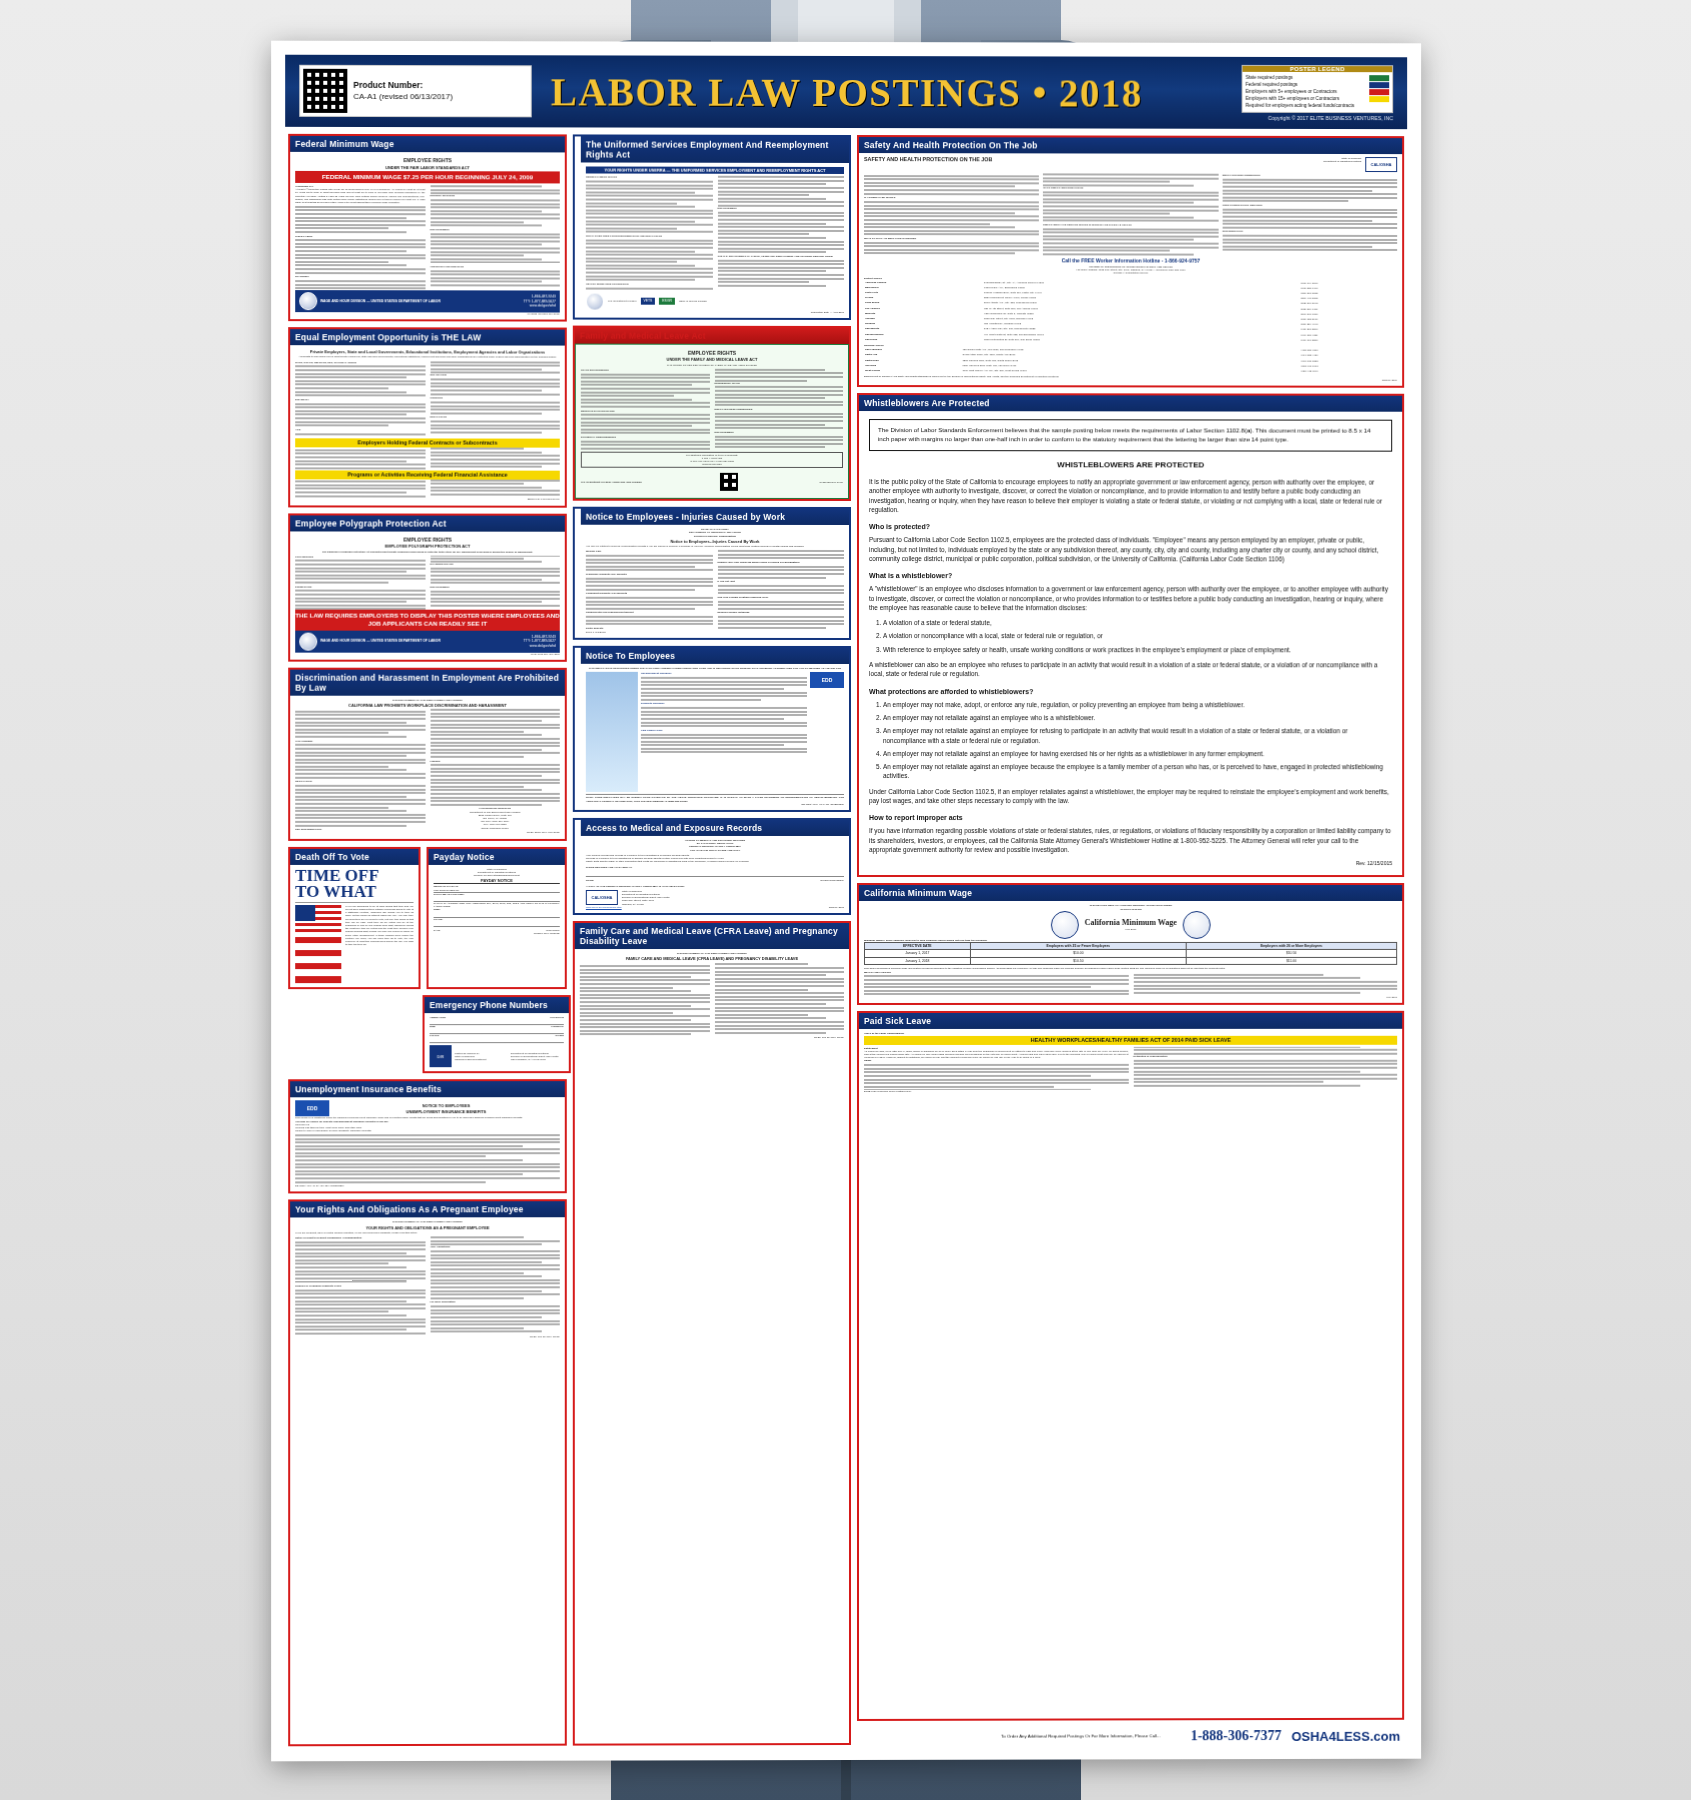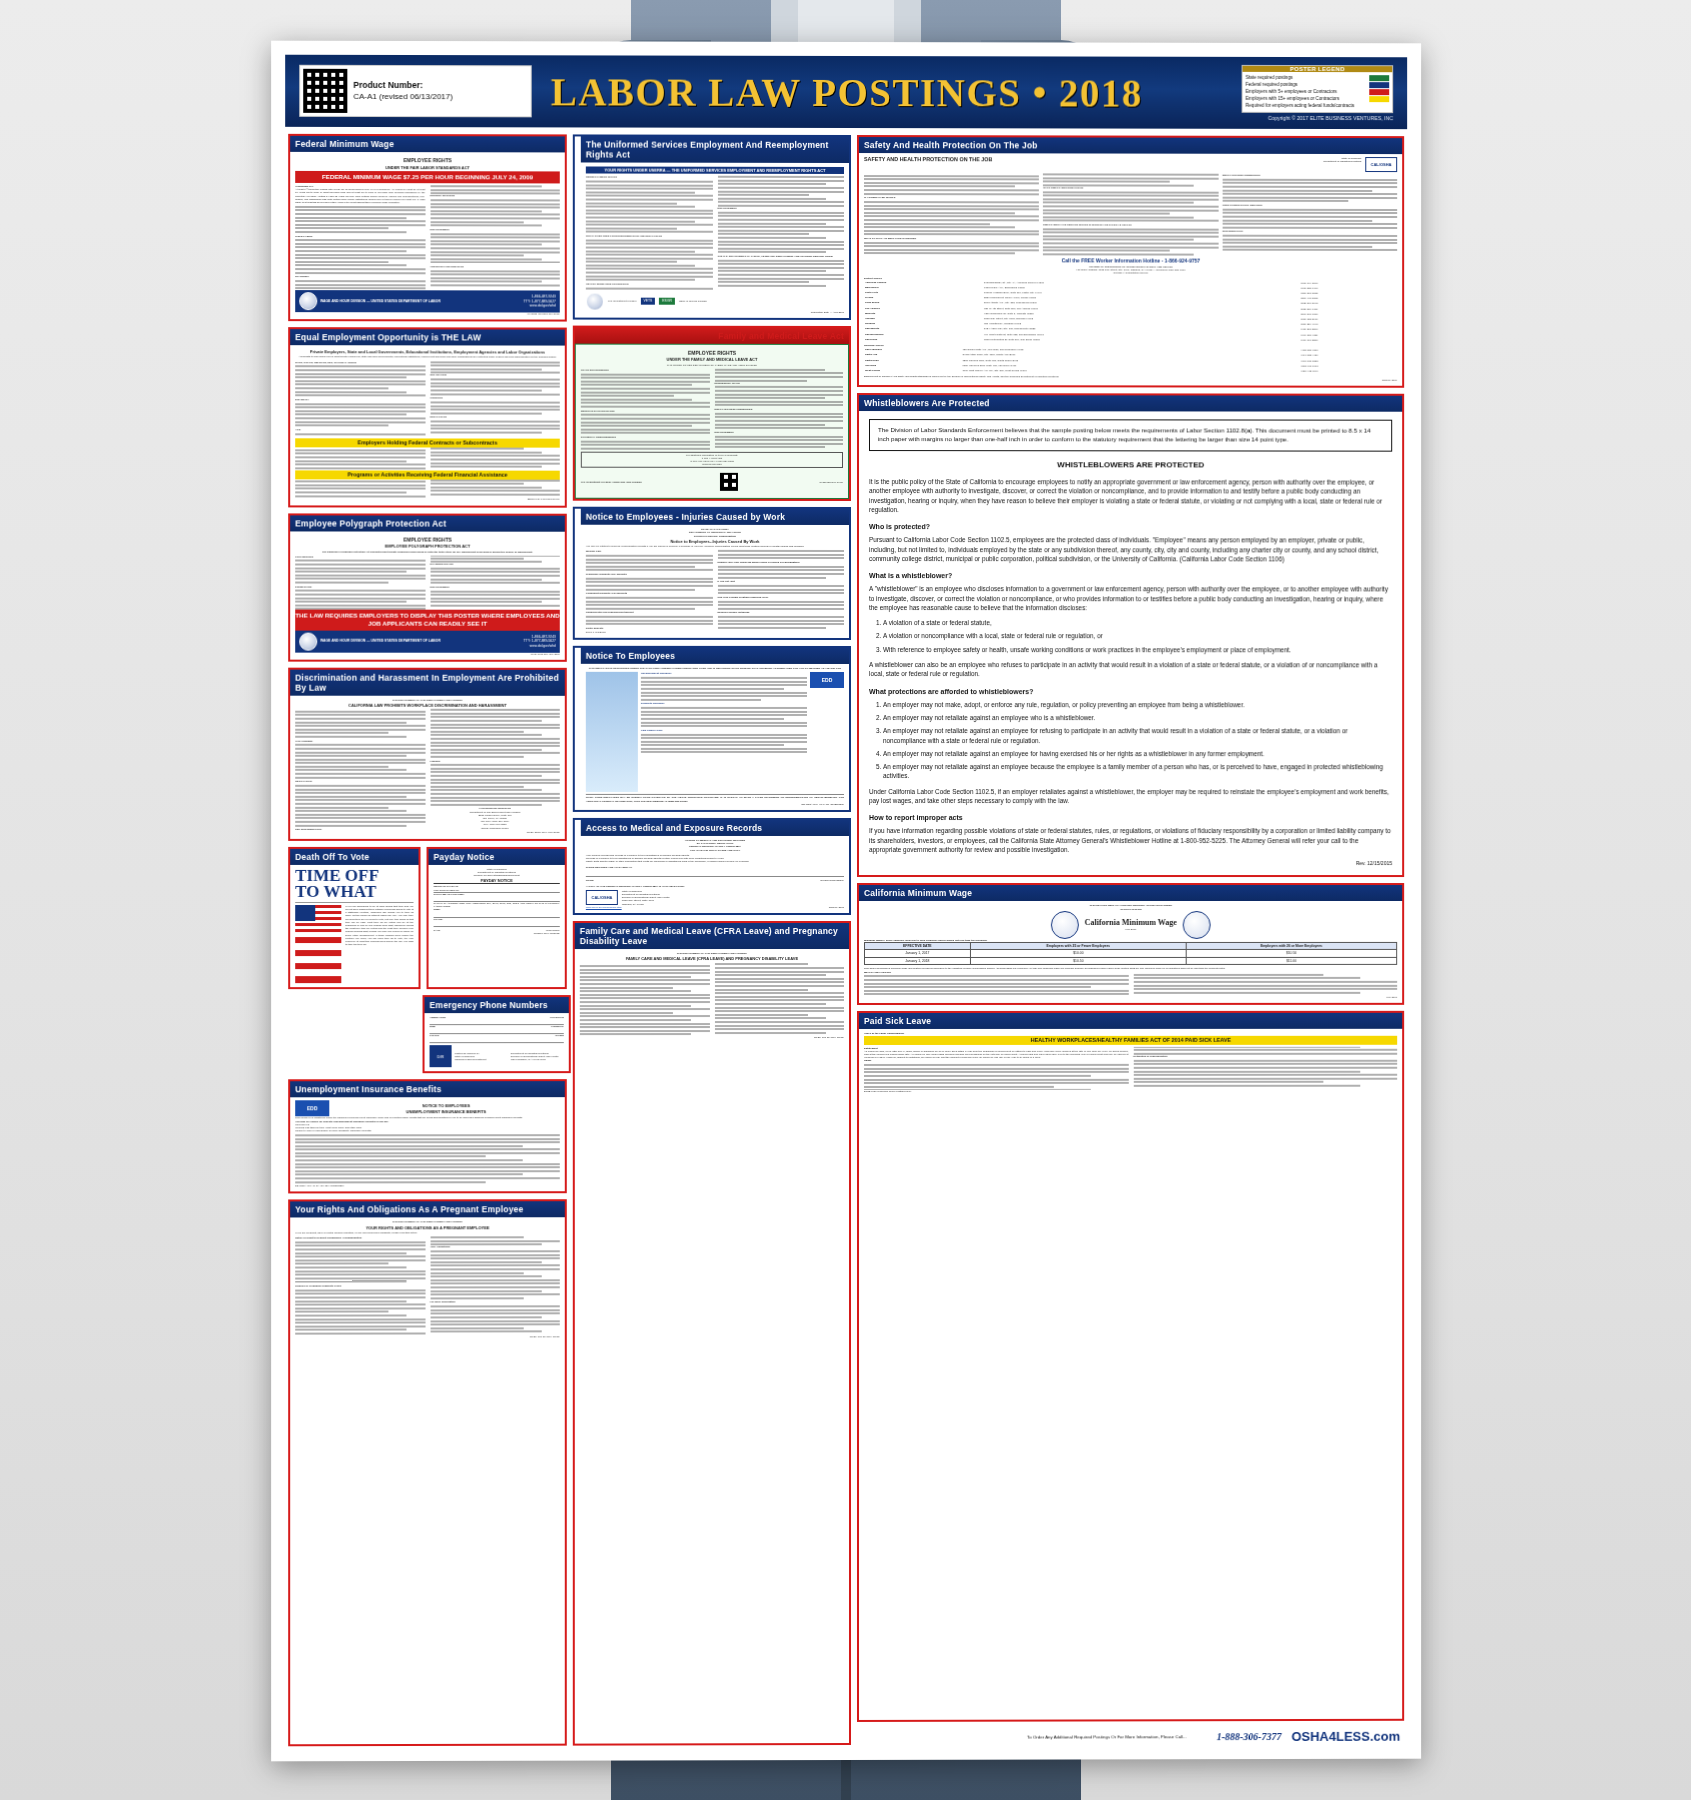--- a/index.html
+++ b/index.html
@@ -79,21 +79,21 @@
   .sub-t{font-weight:bold;font-size:5px;text-align:center;margin:2px 0 1px;}
   .sub-t2{font-weight:bold;font-size:4px;text-align:center;margin:1px 0;}
   .banner-red{background:#cf1b1b;color:#fff;font-size:6.2px;font-weight:bold;text-align:center;padding:2px 0;}
   .banner-yellow{background:#f6d800;color:#111;font-size:5.4px;font-weight:bold;text-align:center;padding:1px 0;}
   .twocol{column-count:2;column-gap:5px;}
   .threecol{column-count:3;column-gap:4px;}
   .tiny{font-size:2.5px;line-height:1.28;}
   .hr{height:1px;background:#999;margin:2px 0;}
   .center{text-align:center;}
   .bold{font-weight:bold;}
-  .red{color:#cf1b1b;text-align:right;}
+  .red{color:#cf1b1b;}
   .blue-t{color:#12347d;}
   .link{color:#1a4fb0;text-decoration:underline;}
 
   
   .lines{display:block;}
   .lines span{display:block;height:2px;background:#6f6f6f;opacity:.55;margin:1.6px 0;}
   .lines span:nth-child(4n){width:86%;}
   .lines span:nth-child(7n){width:72%;}
 
   .logo-dol{display:flex;align-items:center;gap:3px;background:#12347d;color:#fff;padding:2px 4px;font-size:3.4px;}
@@ -111,21 +111,21 @@
   .whistle-body p{margin:0 0 6px;}
   .whistle-body h4{font-size:7px;margin:8px 0 3px;}
   .whistle-body ol{margin:2px 0 6px 14px;padding:0;}
   .whistle-body ol li{margin-bottom:4px;}
   .ruled{border:1px solid #111;padding:6px 8px;font-size:6.2px;line-height:1.45;}
 
   .minwage-table{width:100%;border-collapse:collapse;font-size:3.4px;}
   .minwage-table th,.minwage-table td{border:1px solid #555;padding:1px 2px;text-align:center;}
   .minwage-table th{background:#dbe4f5;font-weight:bold;}
   .foot-note{font-size:4.4px;line-height:1.3;color:#111;width:200px;text-align:center;}
-  .phone{color:#12347d;font-weight:bold;font-size:10px;font-family:"Liberation Serif",serif;font-style:italic;}
+  .phone{color:#12347d;font-weight:bold;font-size:14px;font-family:"Liberation Serif",serif;}
   .osha4less{font-size:13px;font-weight:bold;color:#12347d;}
 
   .imgbox{background:linear-gradient(180deg,#9fc3e8,#d9ecfb);position:relative;}
   .epd{width:34px;height:16px;background:#1a4fb0;color:#fff;font-size:5px;display:flex;align-items:center;justify-content:center;font-weight:bold;}
   .pill{display:inline-block;background:#12347d;color:#fff;font-size:3.4px;padding:1px 3px;}
   .greenbox{border:1px solid #1d7a3c;background:#f2fbf2;}
 </style>
 </head>
 <body>
 

